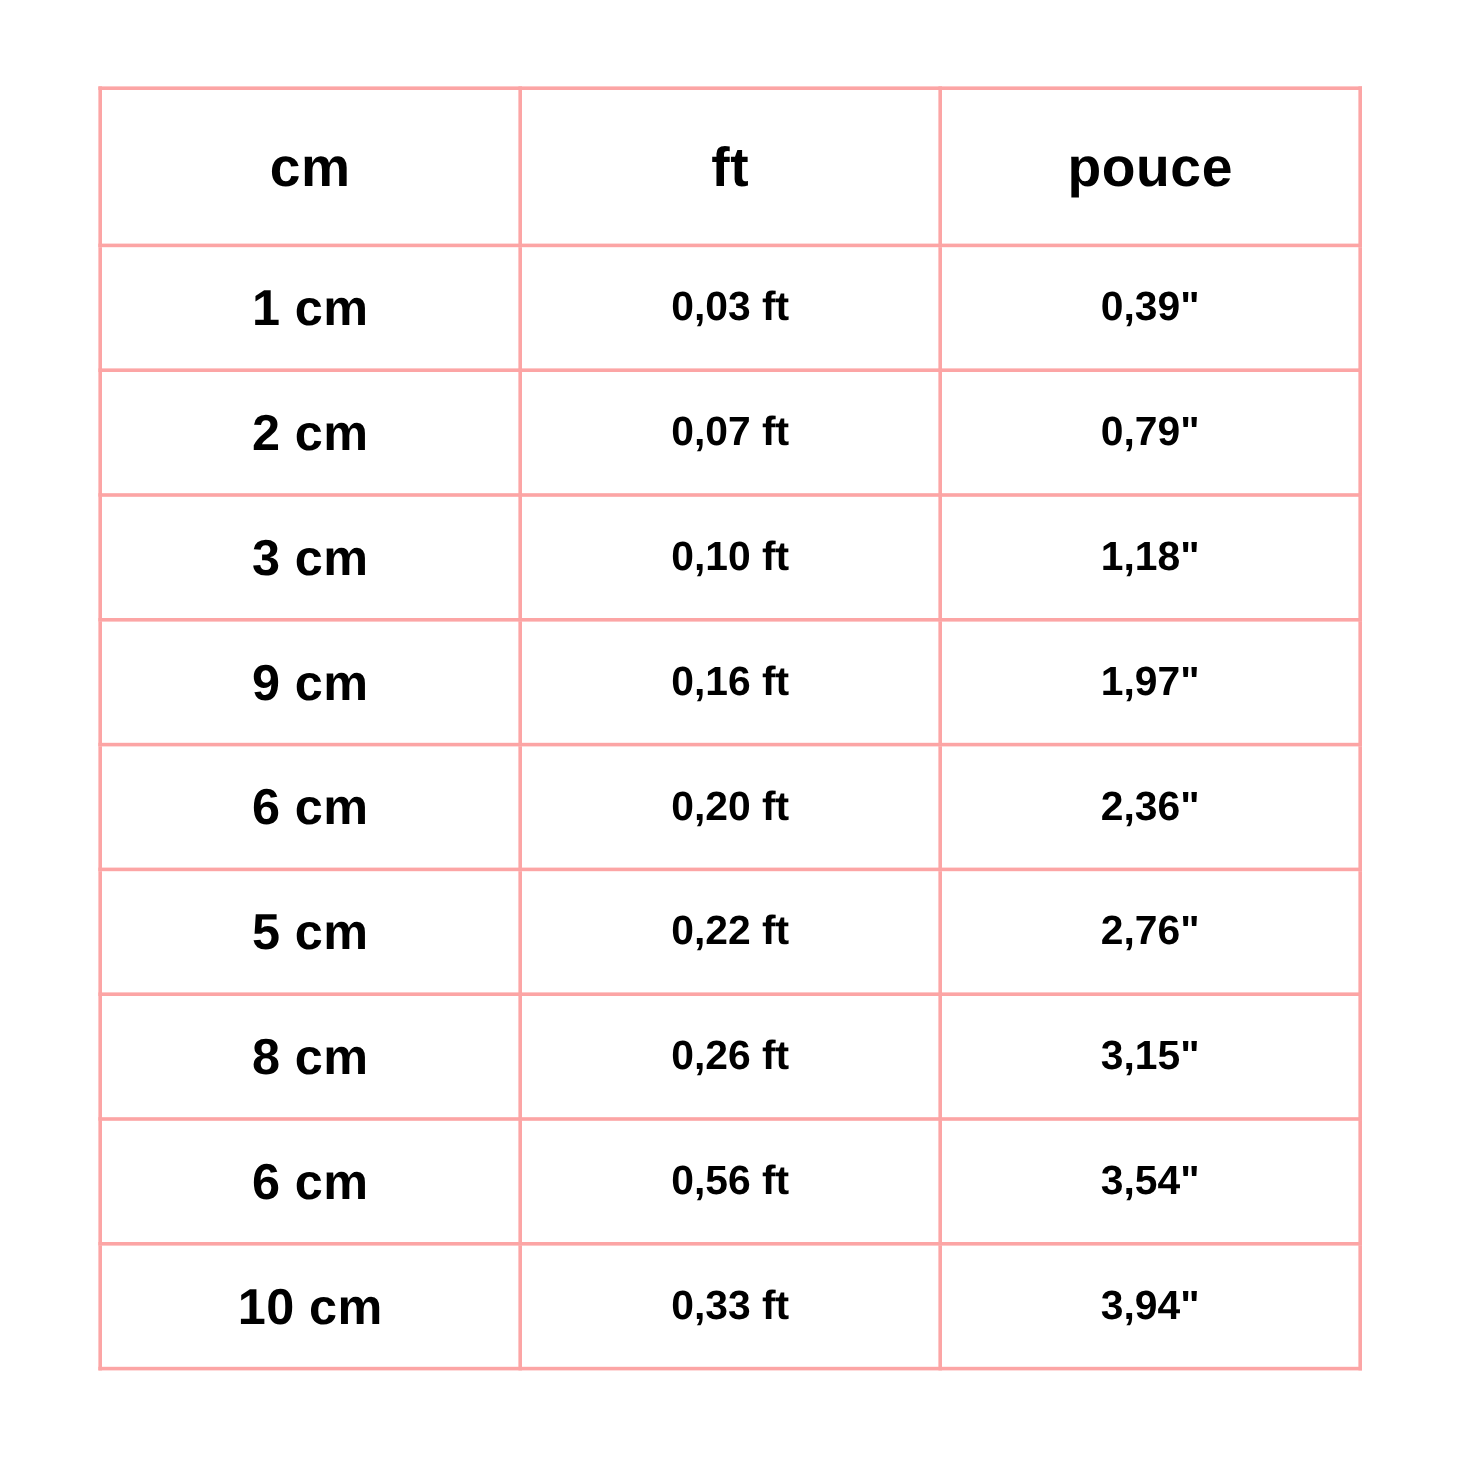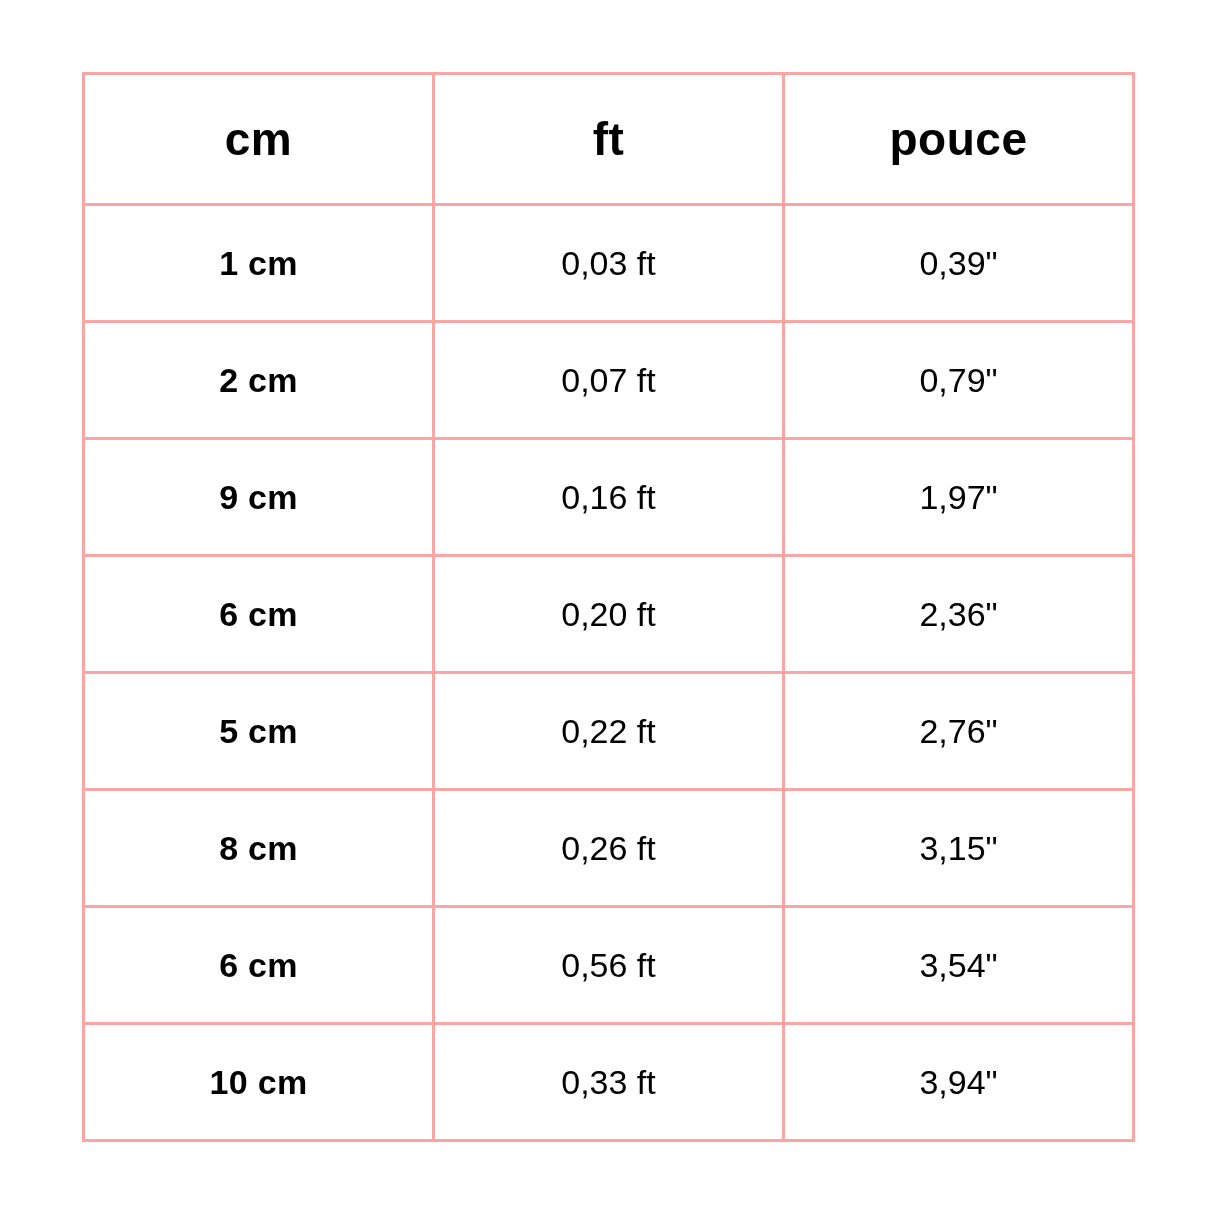--- a/index.html
+++ b/index.html
@@ -46,28 +46,28 @@
 
   thead th {
     height: 128px;
     font-size: 46px;
     font-weight: bold;
     letter-spacing: 0.5px;
   }
   tbody tr { height: 94px; }
 
   td.cm-cell {
-    font-size: 34px;
+    font-size: 42px;
     font-weight: bold;
     letter-spacing: 0.3px;
   }
   td.ft-cell,
   td.in-cell {
     font-size: 34px;
-    font-weight: normal;
+    font-weight: bold;
   }
 </style>
 </head>
 <body>
 
 <div class="page">
   <div class="table-wrap">
     <table class="conv">
       <colgroup>
         <col class="c-cm">
@@ -84,20 +84,25 @@
       <tbody>
         <tr>
           <td class="cm-cell">1 cm</td>
           <td class="ft-cell">0,03 ft</td>
           <td class="in-cell">0,39"</td>
         </tr>
         <tr>
           <td class="cm-cell">2 cm</td>
           <td class="ft-cell">0,07 ft</td>
           <td class="in-cell">0,79"</td>
+        </tr>
+        <tr>
+          <td class="cm-cell">3 cm</td>
+          <td class="ft-cell">0,10 ft</td>
+          <td class="in-cell">1,18"</td>
         </tr>
         <tr>
           <td class="cm-cell">9 cm</td>
           <td class="ft-cell">0,16 ft</td>
           <td class="in-cell">1,97"</td>
         </tr>
         <tr>
           <td class="cm-cell">6 cm</td>
           <td class="ft-cell">0,20 ft</td>
           <td class="in-cell">2,36"</td>

